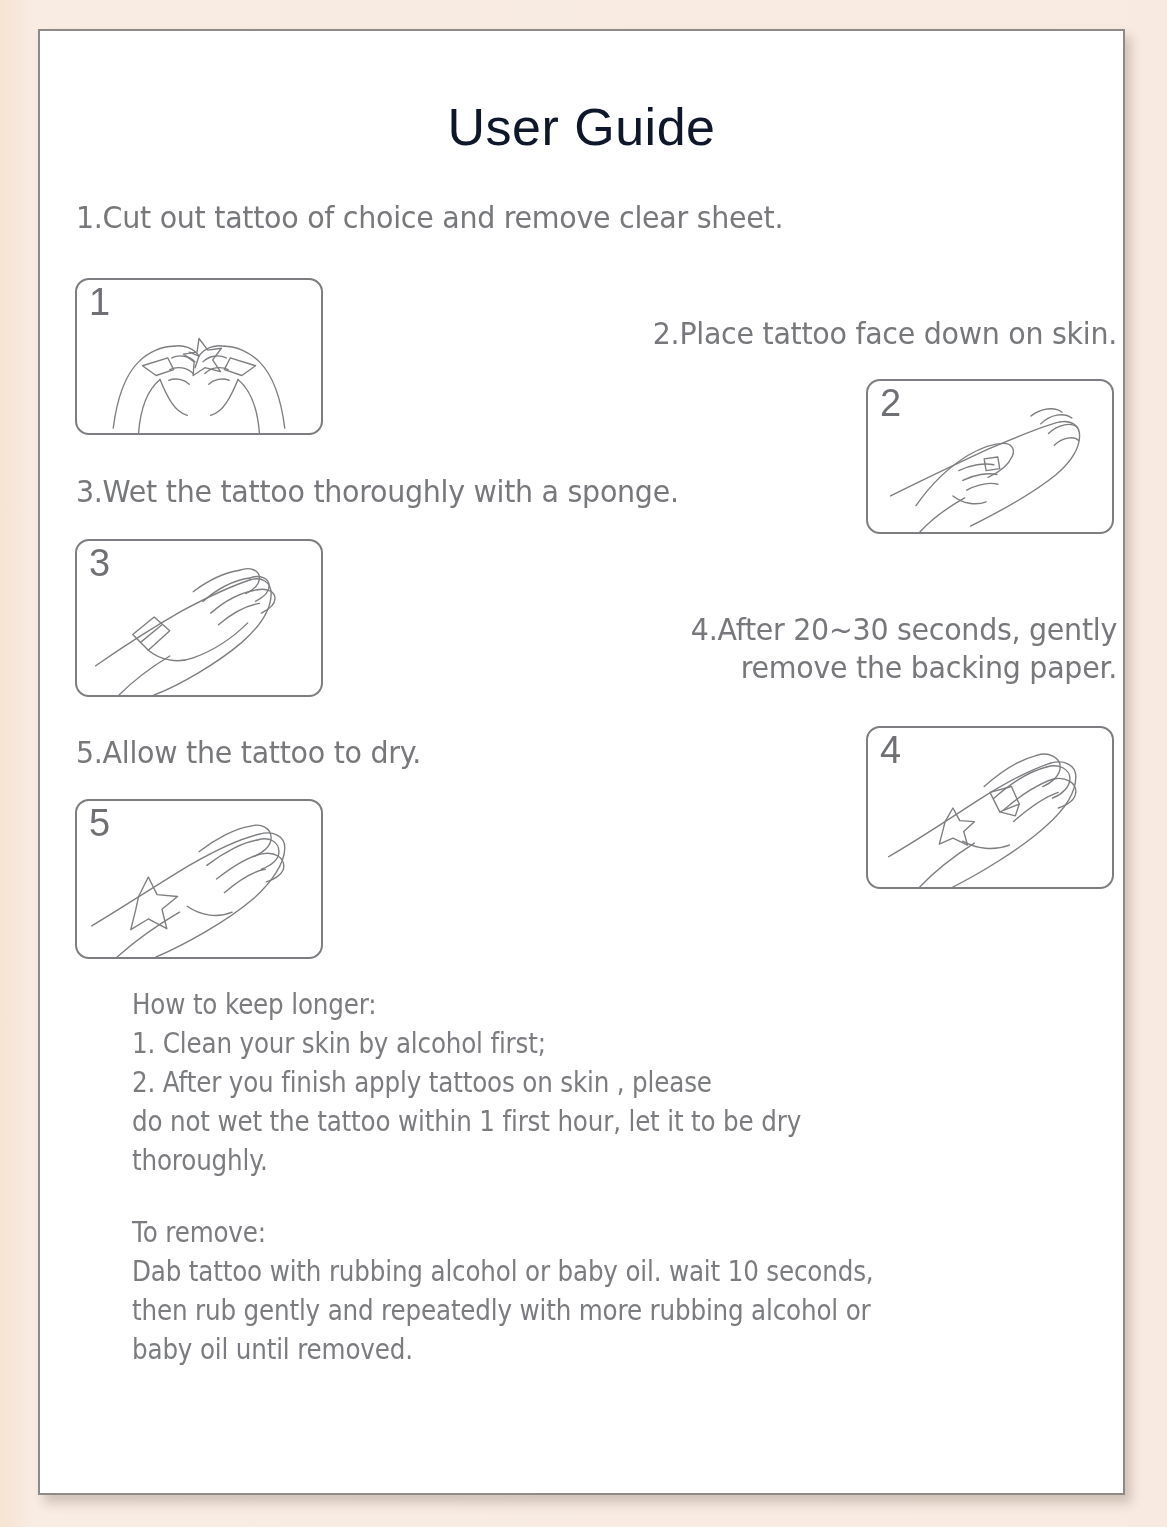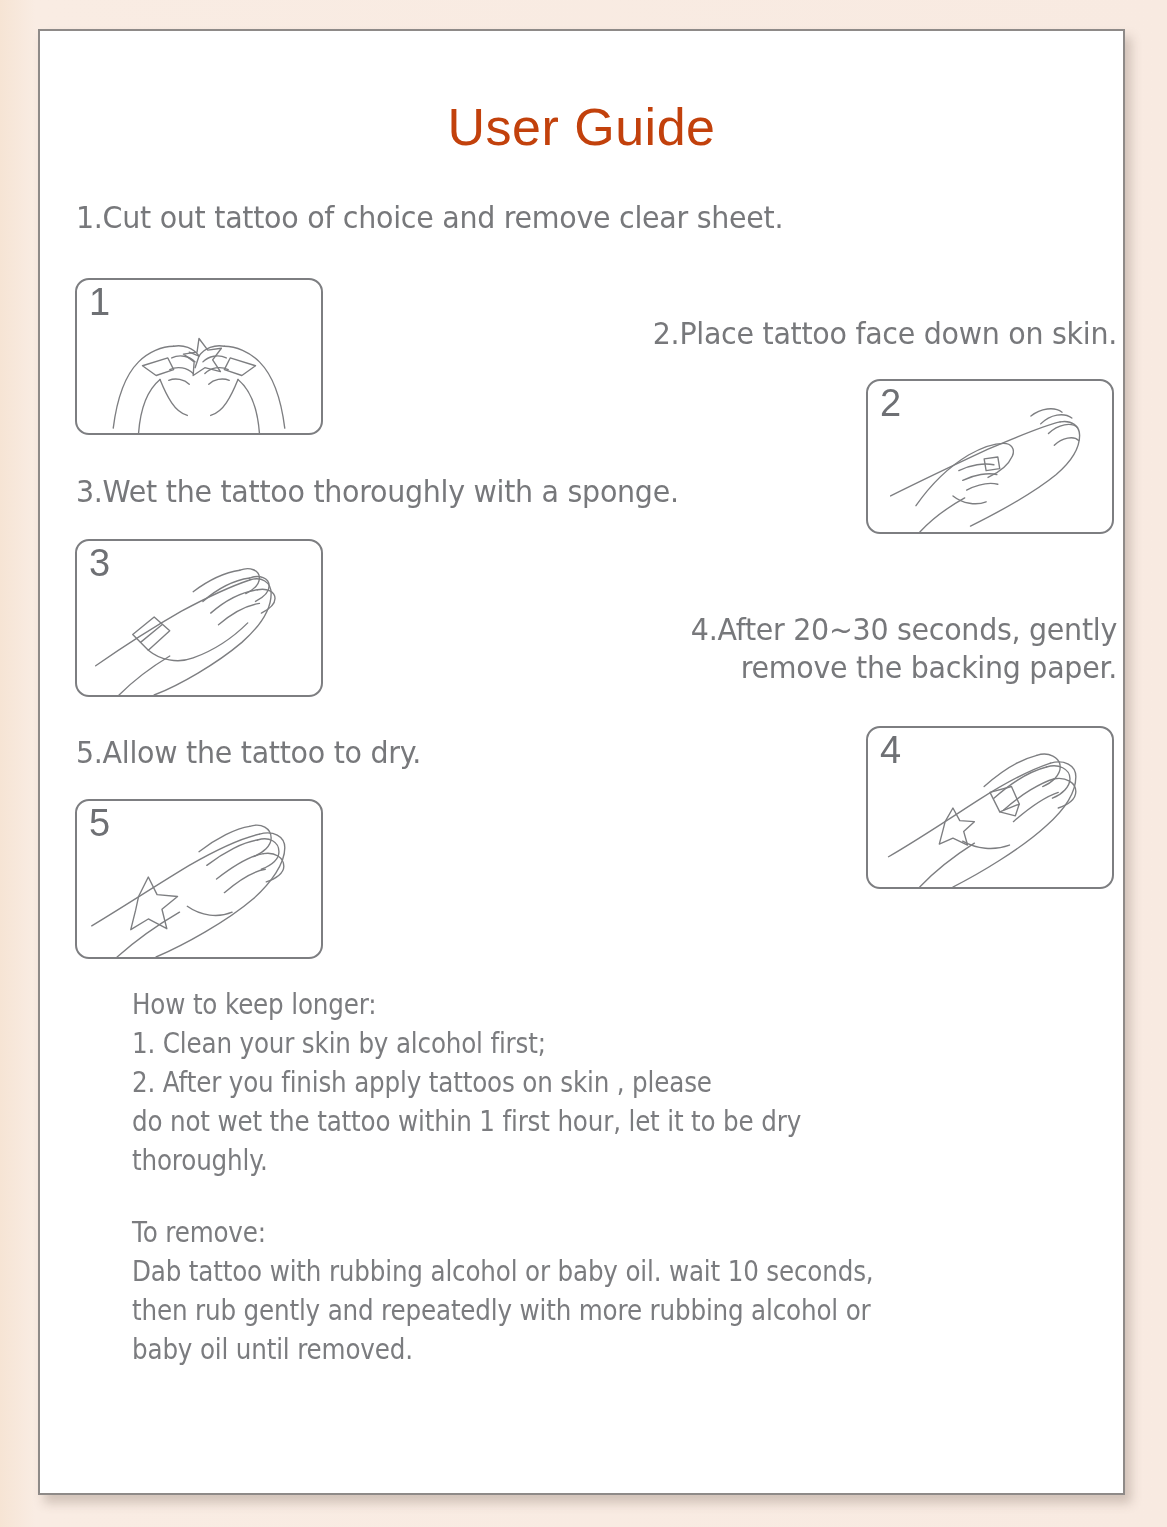--- a/index.html
+++ b/index.html
@@ -36,21 +36,21 @@
     inset: 0;
   }
   .title {
     position: absolute;
     left: 0;
     right: 0;
     top: 66px;
     text-align: center;
     font-size: 52px;
     letter-spacing: .5px;
-    color: #c2410c;
+    color: #0f172a;
     font-weight: 400;
     font-family: "Liberation Sans", sans-serif;
   }
   .step-text {
     position: absolute;
     color: #77787b;
     font-family: "DejaVu Sans", sans-serif;
     font-size: 30px;
     line-height: 38px;
     font-weight: 400;

